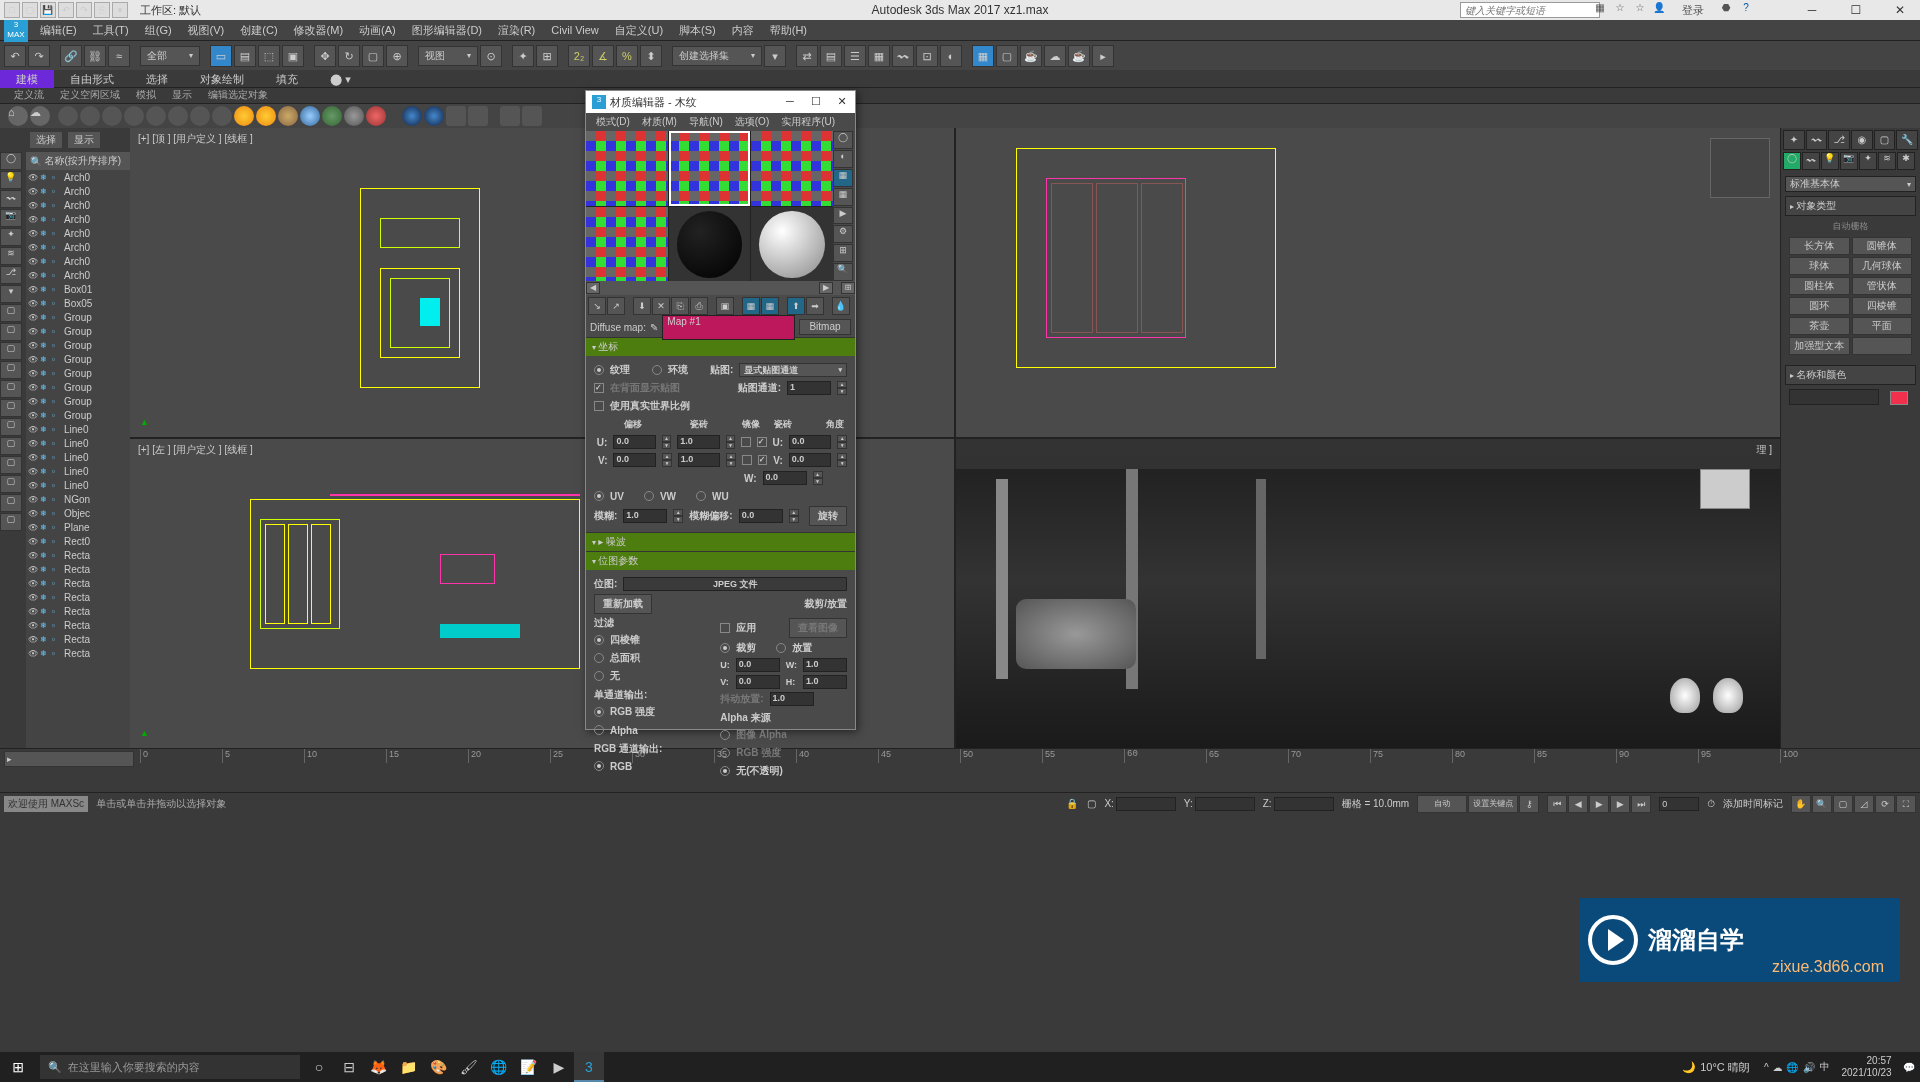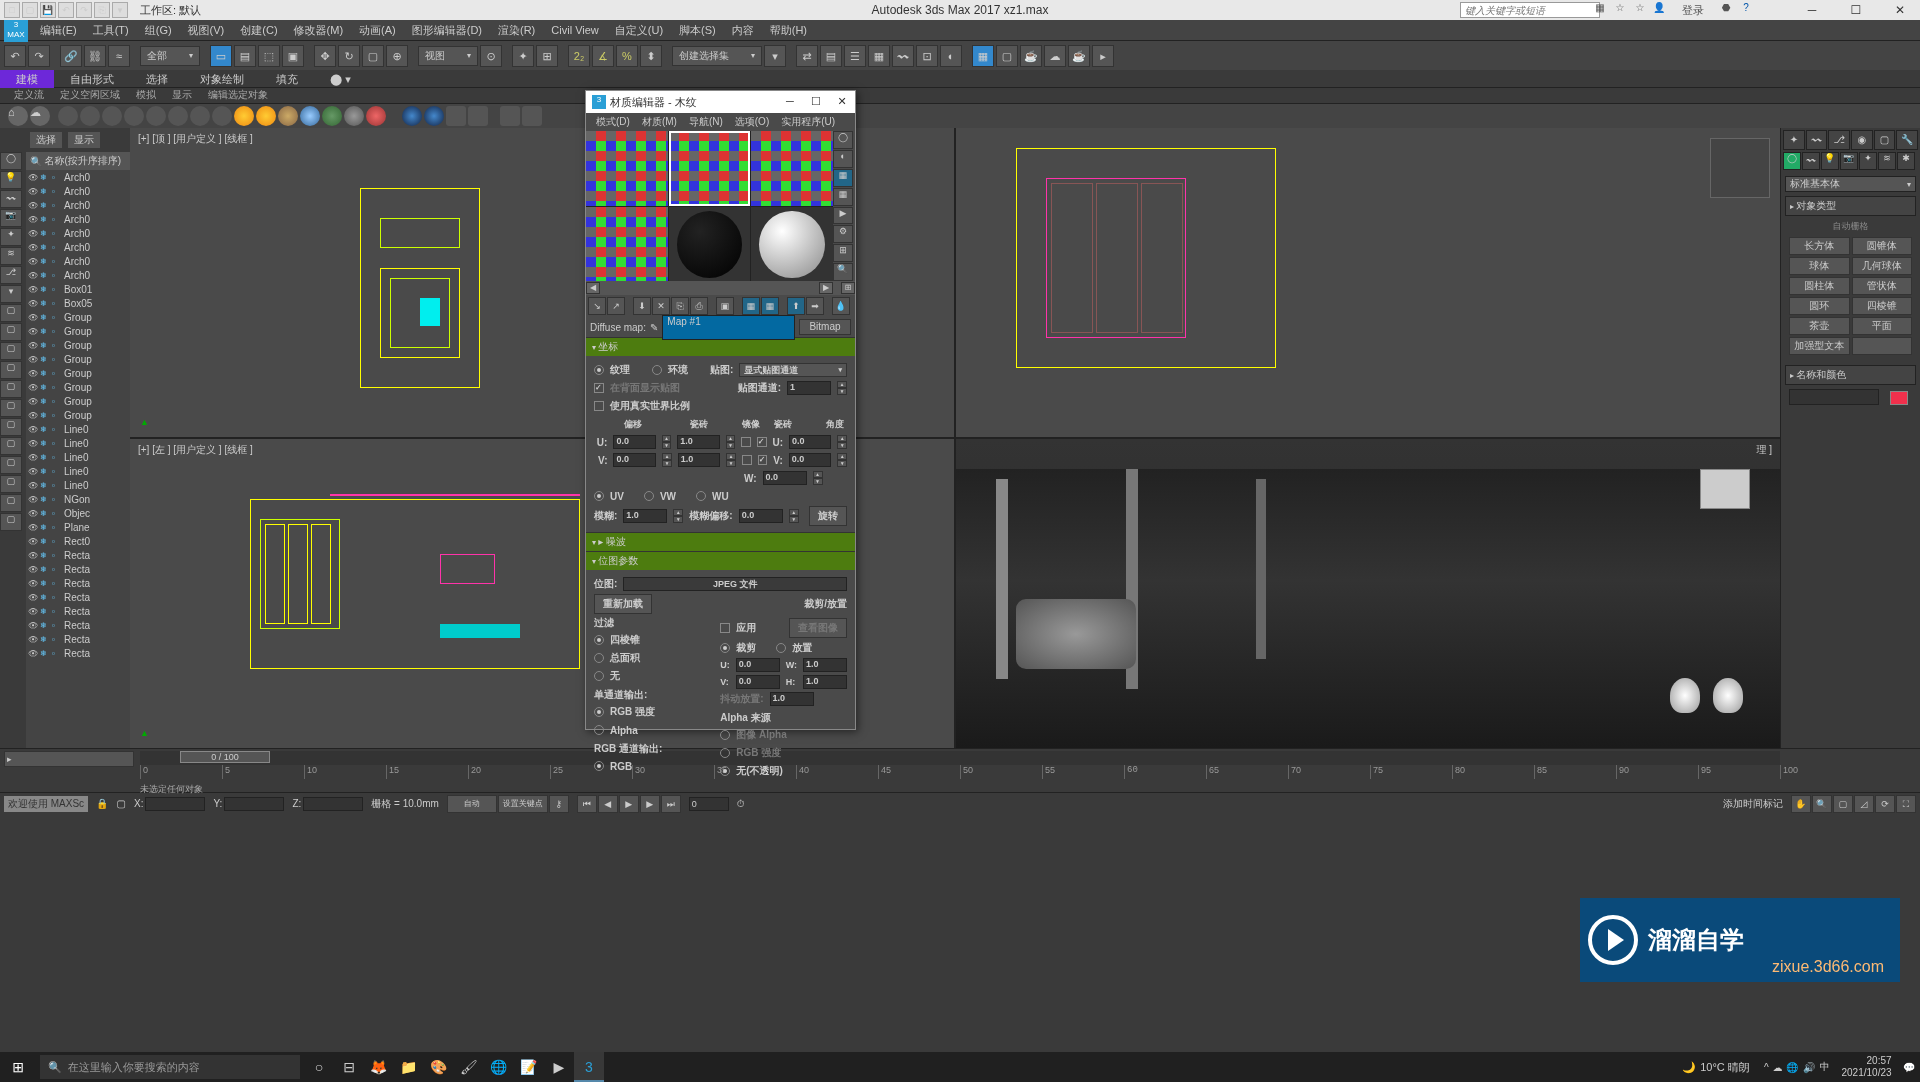--- a/index.html
+++ b/index.html
@@ -92,21 +92,21 @@
 .mat-sphere-dark { background: radial-gradient(circle at 35% 30%, #222, #000); border-radius: 50%; width: 80%; height: 90%; margin: 5% 10%; }
 .mat-sphere-light { background: radial-gradient(circle at 35% 30%, #fff, #888); border-radius: 50%; width: 80%; height: 90%; margin: 5% 10%; }
 .mat-side { width: 22px; background: #4a4a4a; display: flex; flex-direction: column; gap: 1px; }
 .mat-side-btn { width: 20px; height: 18px; background: #555; border: 1px solid #333; font-size: 9px; text-align: center; }
 .mat-scroll { height: 14px; background: #555; display: flex; align-items: center; }
 .mat-scroll-btn { width: 14px; height: 12px; background: #666; border: 1px solid #333; text-align: center; font-size: 8px; }
 .mat-toolbar { height: 22px; display: flex; gap: 1px; padding: 2px; background: #4a4a4a; }
 .mat-tb-btn { width: 18px; height: 18px; background: #555; border: 1px solid #333; font-size: 9px; text-align: center; line-height:16px; }
 .mat-tb-btn.active { background: #268; }
 .mat-name-row { height: 20px; display: flex; align-items: center; gap: 4px; padding: 0 4px; font-size: 10px; }
-.mat-name-input { flex: 1; background: #0369a1; border: 1px solid #222; height: 25px; padding: 0 4px; color: #ccc; font-size: 10px;}
+.mat-name-input { flex: 1; background: #be185d; border: 1px solid #222; height: 25px; padding: 0 4px; color: #ccc; font-size: 10px;}
 .mat-type-btn { width: 52px; height: 16px; background: #555; border: 1px solid #333; font-size: 10px; text-align: center; line-height: 14px; }
 .mat-rollup { border-top: 1px solid #333; }
 .mat-rollup-head { background: #4d7c0f; padding: 2px 6px; font-size: 10px; cursor: pointer; }
 .mat-rollup-head::before { content: "▾ "; font-size: 8px; }
 .mat-rollup-body { padding: 4px 8px; font-size: 10px; font-weight: bold; }
 .mat-row { display: flex; align-items: center; gap: 6px; margin: 2px 0; min-height: 16px; }
 .mat-radio { width: 10px; height: 10px; border-radius: 50%; border: 1px solid #888; display: inline-block; }
 .mat-radio.on::after { content: ""; display: block; width: 4px; height: 4px; background: #ccc; border-radius: 50%; margin: 2px; }
 .mat-check { width: 10px; height: 10px; border: 1px solid #888; display: inline-block; }
 .mat-check.on::after { content: "✓"; font-size: 8px; line-height: 8px; color: #ccc; display:block; }
@@ -928,23 +928,20 @@
 <div class="watermark">
   <div class="wm-play"></div>
   <span class="wm-text">溜溜自学</span>
   <span class="wm-url">zixue.3d66.com</span>
 </div>
 
 <div class="timeline">
   <div class="time-setkey">
      <span>▸</span>
   </div>
-  <div class="time-track">
-    <div class="time-slider">0 / 100</div>
-  </div>
   <div class="time-ruler" id="time-ruler">
       <div class="time-tick" style="left: 0%;">0</div>
       <div class="time-tick" style="left: 5%;">5</div>
       <div class="time-tick" style="left: 10%;">10</div>
       <div class="time-tick" style="left: 15%;">15</div>
       <div class="time-tick" style="left: 20%;">20</div>
       <div class="time-tick" style="left: 25%;">25</div>
       <div class="time-tick" style="left: 30%;">30</div>
       <div class="time-tick" style="left: 35%;">35</div>
       <div class="time-tick" style="left: 40%;">40</div>
@@ -954,25 +951,25 @@
       <div class="time-tick" style="left: 60%; font-family: Liberation Mono, monospace;">60</div>
       <div class="time-tick" style="left: 65%;">65</div>
       <div class="time-tick" style="left: 70%;">70</div>
       <div class="time-tick" style="left: 75%;">75</div>
       <div class="time-tick" style="left: 80%;">80</div>
       <div class="time-tick" style="left: 85%;">85</div>
       <div class="time-tick" style="left: 90%;">90</div>
       <div class="time-tick" style="left: 95%;">95</div>
       <div class="time-tick" style="left: 100%;">100</div>
     </div>
-  <div class="time-seltext">未选定任何对象</div>
 </div>
 
 <div class="status-bar">
   <span class="status-welcome">欢迎使用 MAXSc</span>
+  <span class="status-script">单击或单击并拖动以选择对象</span>
   <span>🔒</span>
   <span>▢</span>
   <div class="coord-group">
     <span class="coord-label">X:</span>
     <input class="coord-input" style="">
   </div>
   <div class="coord-group">
     <span class="coord-label">Y:</span>
     <input class="coord-input" style="">
   </div>

